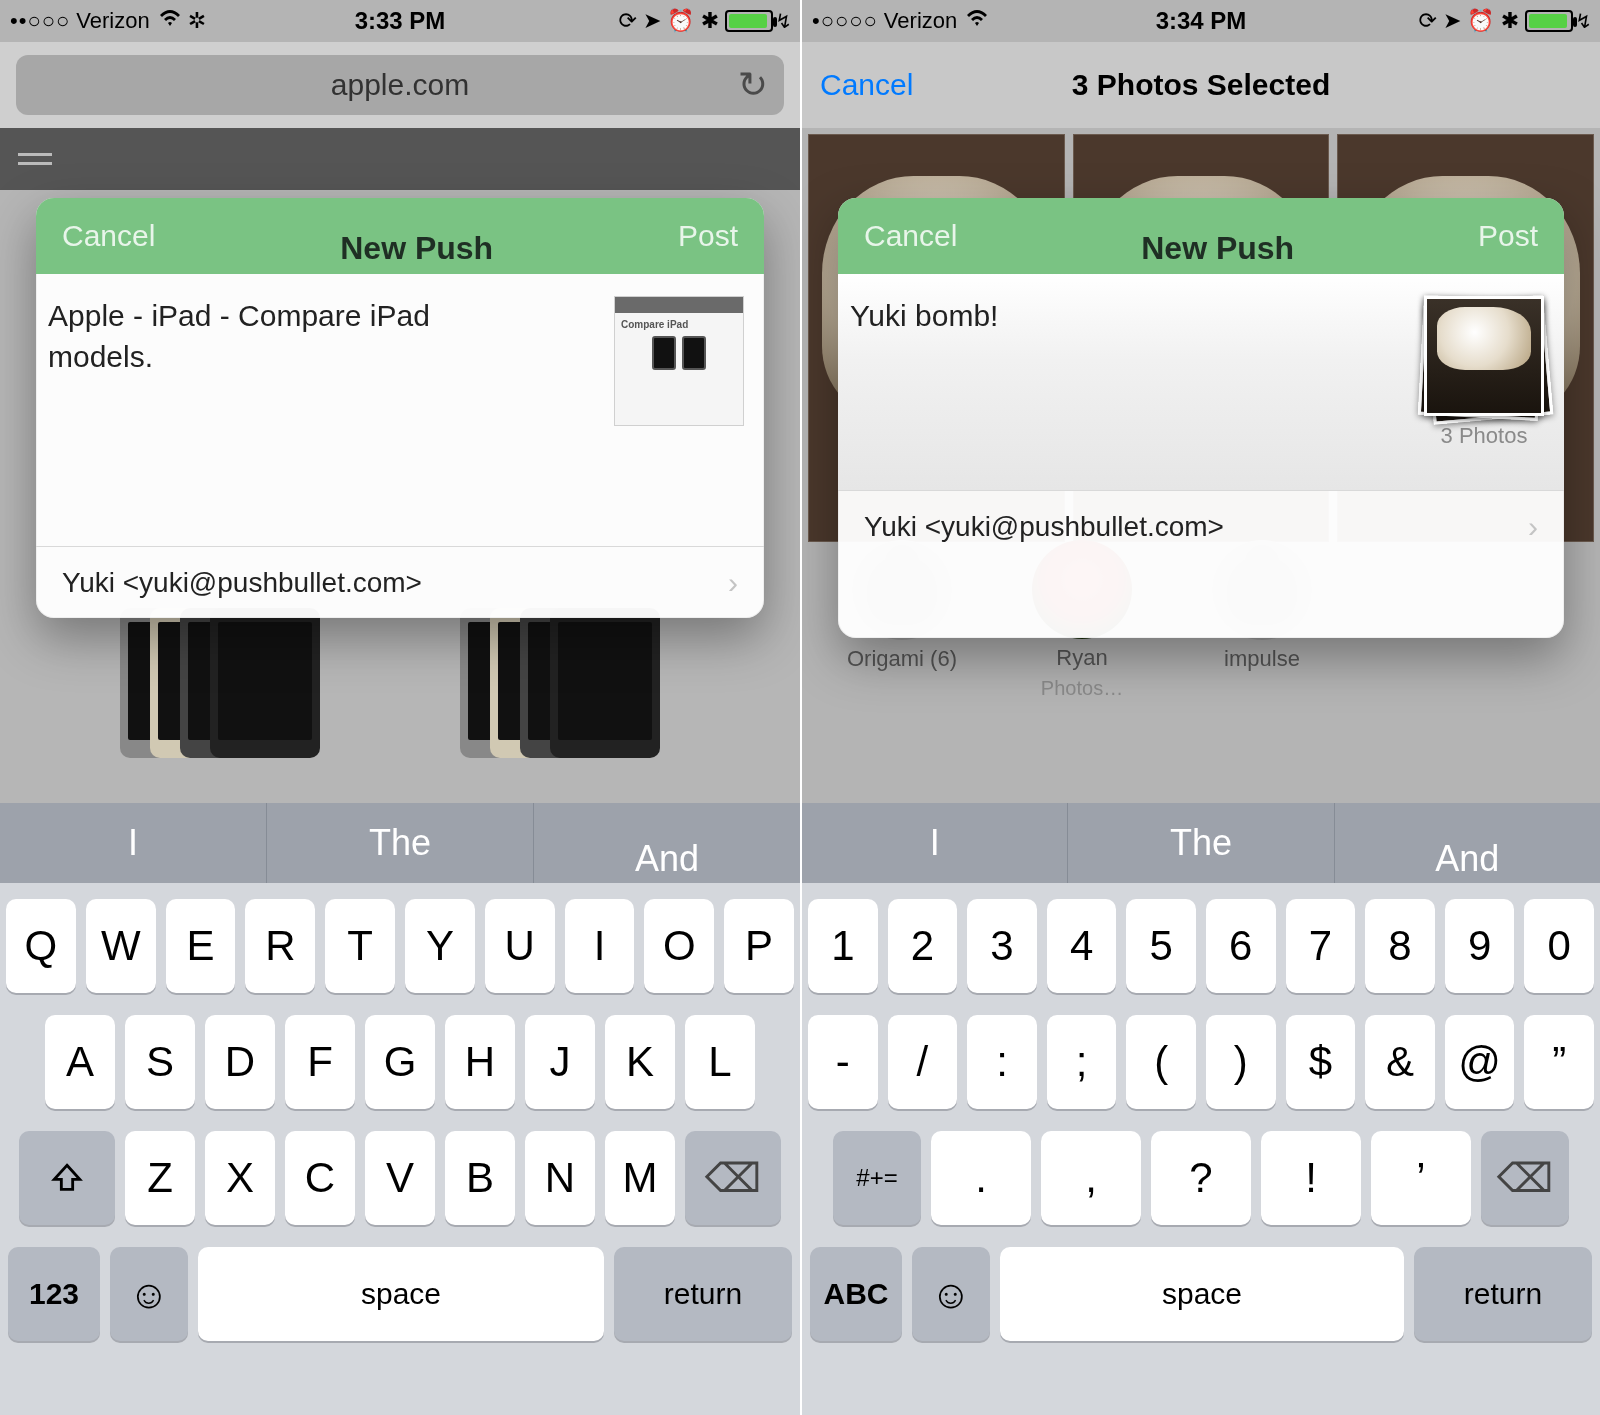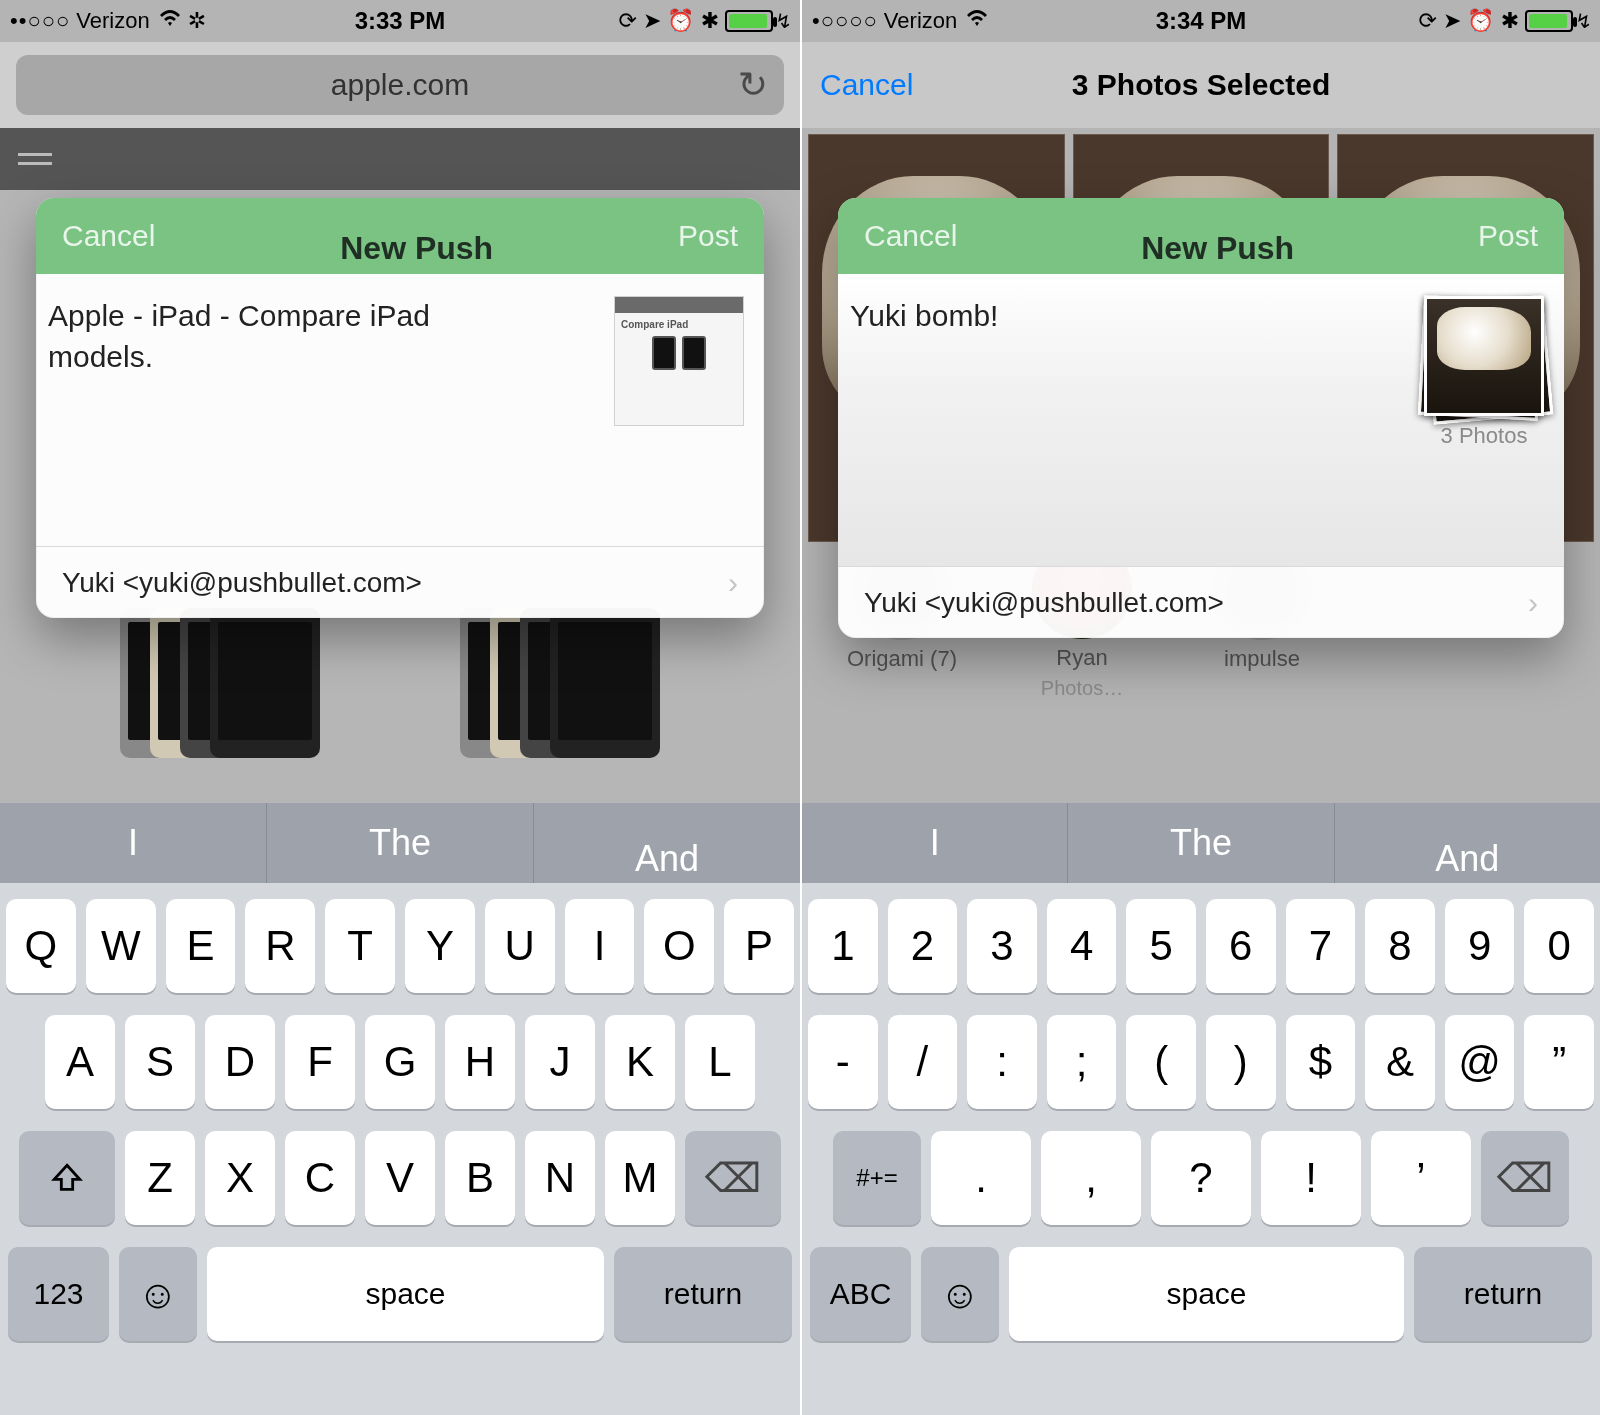--- a/index.html
+++ b/index.html
@@ -85,21 +85,21 @@
   
   .kbd { position:absolute; bottom:0; left:0; right:0; height:612px; display:flex; flex-direction:column;}
   .predict { height:80px; background:#9da2ab; display:flex;}
   .predict .cell{ flex:1; display:flex; align-items:center; justify-content:center; color:#fff; font-size:36px; border-right:1px solid #868c96;}
   .predict .cell:last-child{ border-right:none;margin-top:32px;}
   .keys { flex:1; background:#d4d7dc; padding:16px 6px 10px 6px; display:flex; flex-direction:column; gap:22px;}
   .krow{ display:flex; gap:10px; justify-content:center;}
   .key{ height:94px; border-radius:10px; background:#fff; box-shadow:0 2px 0 #a7aab1; display:flex; align-items:center; justify-content:center; font-size:42px; color:#000;}
   .key.letter{ width:70px; }
   .key.func{ background:#b4b9c2; color:#000;}
-  .krow.bottom .key.func.mode{ width:101px; font-size:30px;}
+  .krow.bottom .key.func.mode{ width:92px; font-size:30px;font-weight:bold;}
   .krow.bottom .key.func.emoji{ width:78px; font-size:40px;}
   .krow.bottom .key.space{ flex:1; font-size:30px;}
   .krow.bottom .key.func.return{ width:178px; font-size:30px;}
   .shift-key{ width:96px;}
   .bksp-key{ width:96px;}
   .shift-icon{ width:34px; height:34px;}
   .bksp-icon{ font-size:40px; color:#444;}
 
   
   .key.num { width:72px;}
@@ -293,42 +293,42 @@
       <div class="thumb">
           <div class="dog"></div>
         </div>
     </div>
 
     <div class="share-row">
       <div class="share-item">
         <div class="avatar-circle">
             <div class="avatar-sil"></div>
           </div>
-        <span>Origami (7)</span>
+        <span>Origami (6)</span>
       </div>
       <div class="share-item">
         <div class="avatar-circle parrot"></div>
         <span>Ryan</span>
         <span class="sub">Photos…</span>
       </div>
       <div class="share-item">
         <div class="avatar-circle">
             <div class="avatar-sil"></div>
           </div>
         <span>impulse</span>
       </div>
     </div>
 
     <div class="modal" style="height:440px;">
       <div class="modal-header">
         <span class="mh-left">Cancel</span>
         <span class="mh-title">New Push</span>
         <span class="mh-right">Post</span>
       </div>
-      <div class="modal-body" style="height:292px; background:linear-gradient(180deg,#fff 0%,#f1f1f1 40%,#e6e6e6 100%);">
+      <div class="modal-body" style="height:216px; background:linear-gradient(180deg,#fff 0%,#f1f1f1 40%,#e6e6e6 100%);">
         <div class="text">Yuki bomb!</div>
         <div class="photo-preview">
           <div class="photo-stack">
             <div class="ph p1"></div>
               <div class="ph p2"></div>
             <div class="ph p3">
                 <div class="dog2"></div>
               </div>
           </div>
           <div class="count">3 Photos</div>

